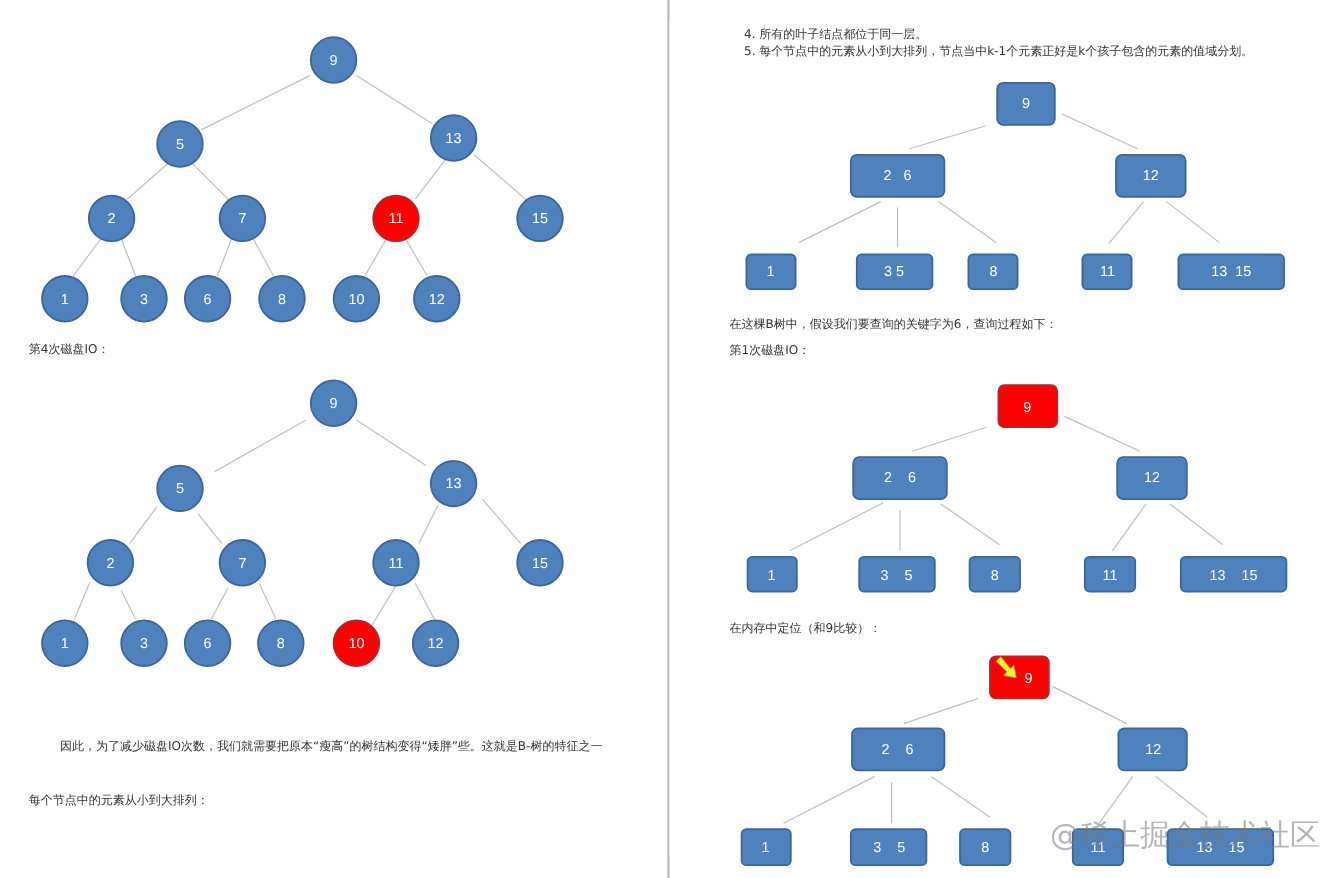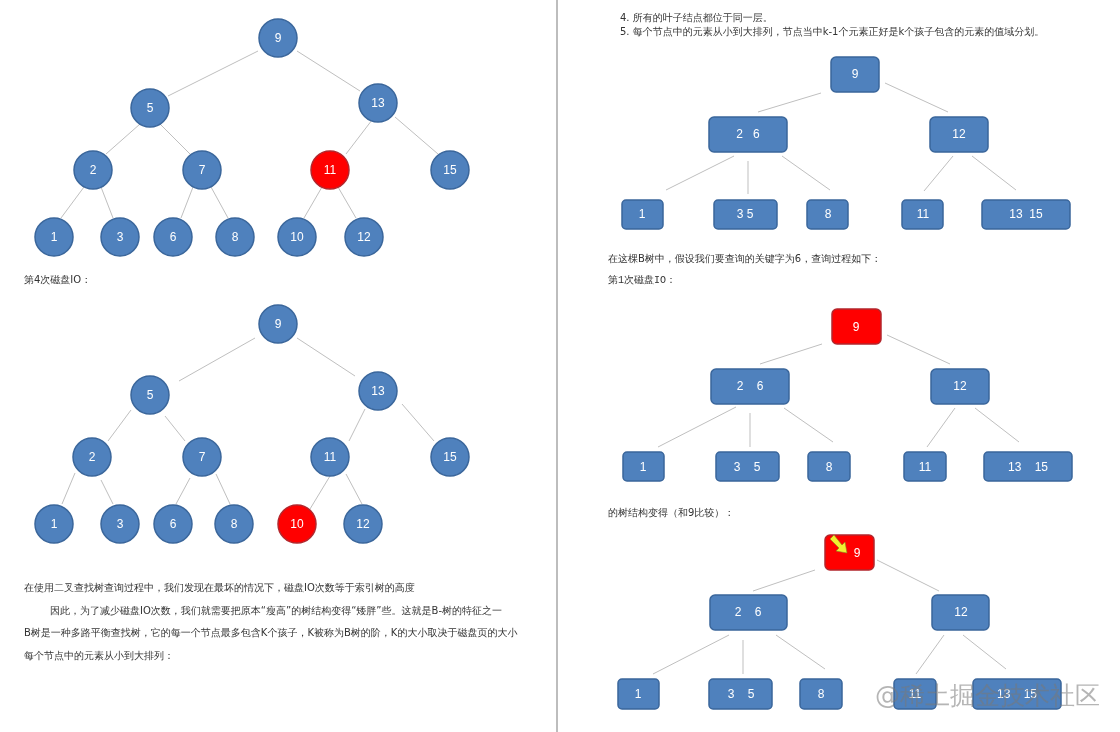--- a/index.html
+++ b/index.html
@@ -1,18 +1,18 @@
 <!DOCTYPE html>
 <html><head>
 <meta charset="utf-8">
 <style>
   html, body { margin:0; padding:0; }
   body { width:1120px; height:732px; background:#ffffff; position:relative; overflow:hidden;
          font-family:"DejaVu Sans", sans-serif; color:#333; }
-  .page { position:absolute; top:4px; height:698px; background:#fff; }
+  .page { position:absolute; top:16px; height:698px; background:#fff; }
   .page-left { left:0; width:556px; }
   .page-right { left:558px; width:562px; }
   .divider { position:absolute; left:556px; top:0; width:2px; height:732px; background:#bdbdbd; }
   svg { position:absolute; left:0; top:0; }
   .txt { position:absolute; font-size:10px; line-height:14px; color:#333; white-space:nowrap;text-align:right; }
   .list { position:absolute; font-size:10px; line-height:13.5px; color:#333; white-space:nowrap; margin:0; padding:0; list-style:none; }
   .node-label { font-family:"Liberation Sans", sans-serif; font-size:12px; fill:#ffffff; }
   .watermark { position:absolute; right:20px; bottom:20px; font-size:25px; color:rgba(120,120,120,0.55);
                font-family:"DejaVu Sans", sans-serif; white-space:nowrap; }
 </style>
@@ -158,23 +158,21 @@
         </g>
       <g>
           <circle cx="363" cy="520" r="19" fill="#4f81bd" stroke="#3a669b" stroke-width="1.5"></circle>
           <text class="node-label" x="363" y="524" text-anchor="middle">12</text>
         </g>
     </g>
   </svg>
 
   <div class="txt" style="left:24px; top:269px;">第4次磁盘IO：</div>
 
-  <div class="txt" style="left:24px; top:577px;">在使用二叉查找树查询过程中，我们发现在最坏的情况下，磁盘IO次数等于索引树的高度</div>
   <div class="txt" style="left:24px; top:600px;margin-left:26px;">因此，为了减少磁盘IO次数，我们就需要把原本“瘦高”的树结构变得“矮胖”些。这就是B-树的特征之一</div>
-  <div class="txt" style="left:24px; top:622px;">B树是一种多路平衡查找树，它的每一个节点最多包含K个孩子，K被称为B树的阶，K的大小取决于磁盘页的大小</div>
   <div class="txt" style="left:24px; top:645px;">每个节点中的元素从小到大排列：</div>
 
 </div>
 
 <div class="divider"></div>
 
 <div class="page page-right">
   <ul class="list" style="left:62px; top:7px;">
     <li>4. 所有的叶子结点都位于同一层。</li>
     <li>5. 每个节点中的元素从小到大排列，节点当中k-1个元素正好是k个孩子包含的元素的值域分划。</li>
@@ -312,17 +310,17 @@
           <text class="node-label" x="357" y="694" text-anchor="middle">11</text>
         </g>
       <g>
           <rect x="415" y="675" width="88" height="30" rx="4" fill="#4f81bd" stroke="#3a669b" stroke-width="1.5"></rect>
           <text class="node-label" x="459" y="694" text-anchor="middle" xml:space="preserve">13    15</text>
         </g>
     </g>
   </svg>
 
   <div class="txt" style="left:50px; top:248px;">在这棵B树中，假设我们要查询的关键字为6，查询过程如下：</div>
-  <div class="txt" style="left:50px; top:270px;font-family:Liberation Mono, monospace;">第1次磁盘IO：</div>
-  <div class="txt" style="left:50px; top:502px;">的树结构变得（和9比较）：</div>
+  <div class="txt" style="left:50px; top:270px;">第1次磁盘IO：</div>
+  <div class="txt" style="left:50px; top:502px;">在内存中定位（和9比较）：</div>
 </div>
 
 <div class="watermark">@稀土掘金技术社区</div>
 
 </body></html>

